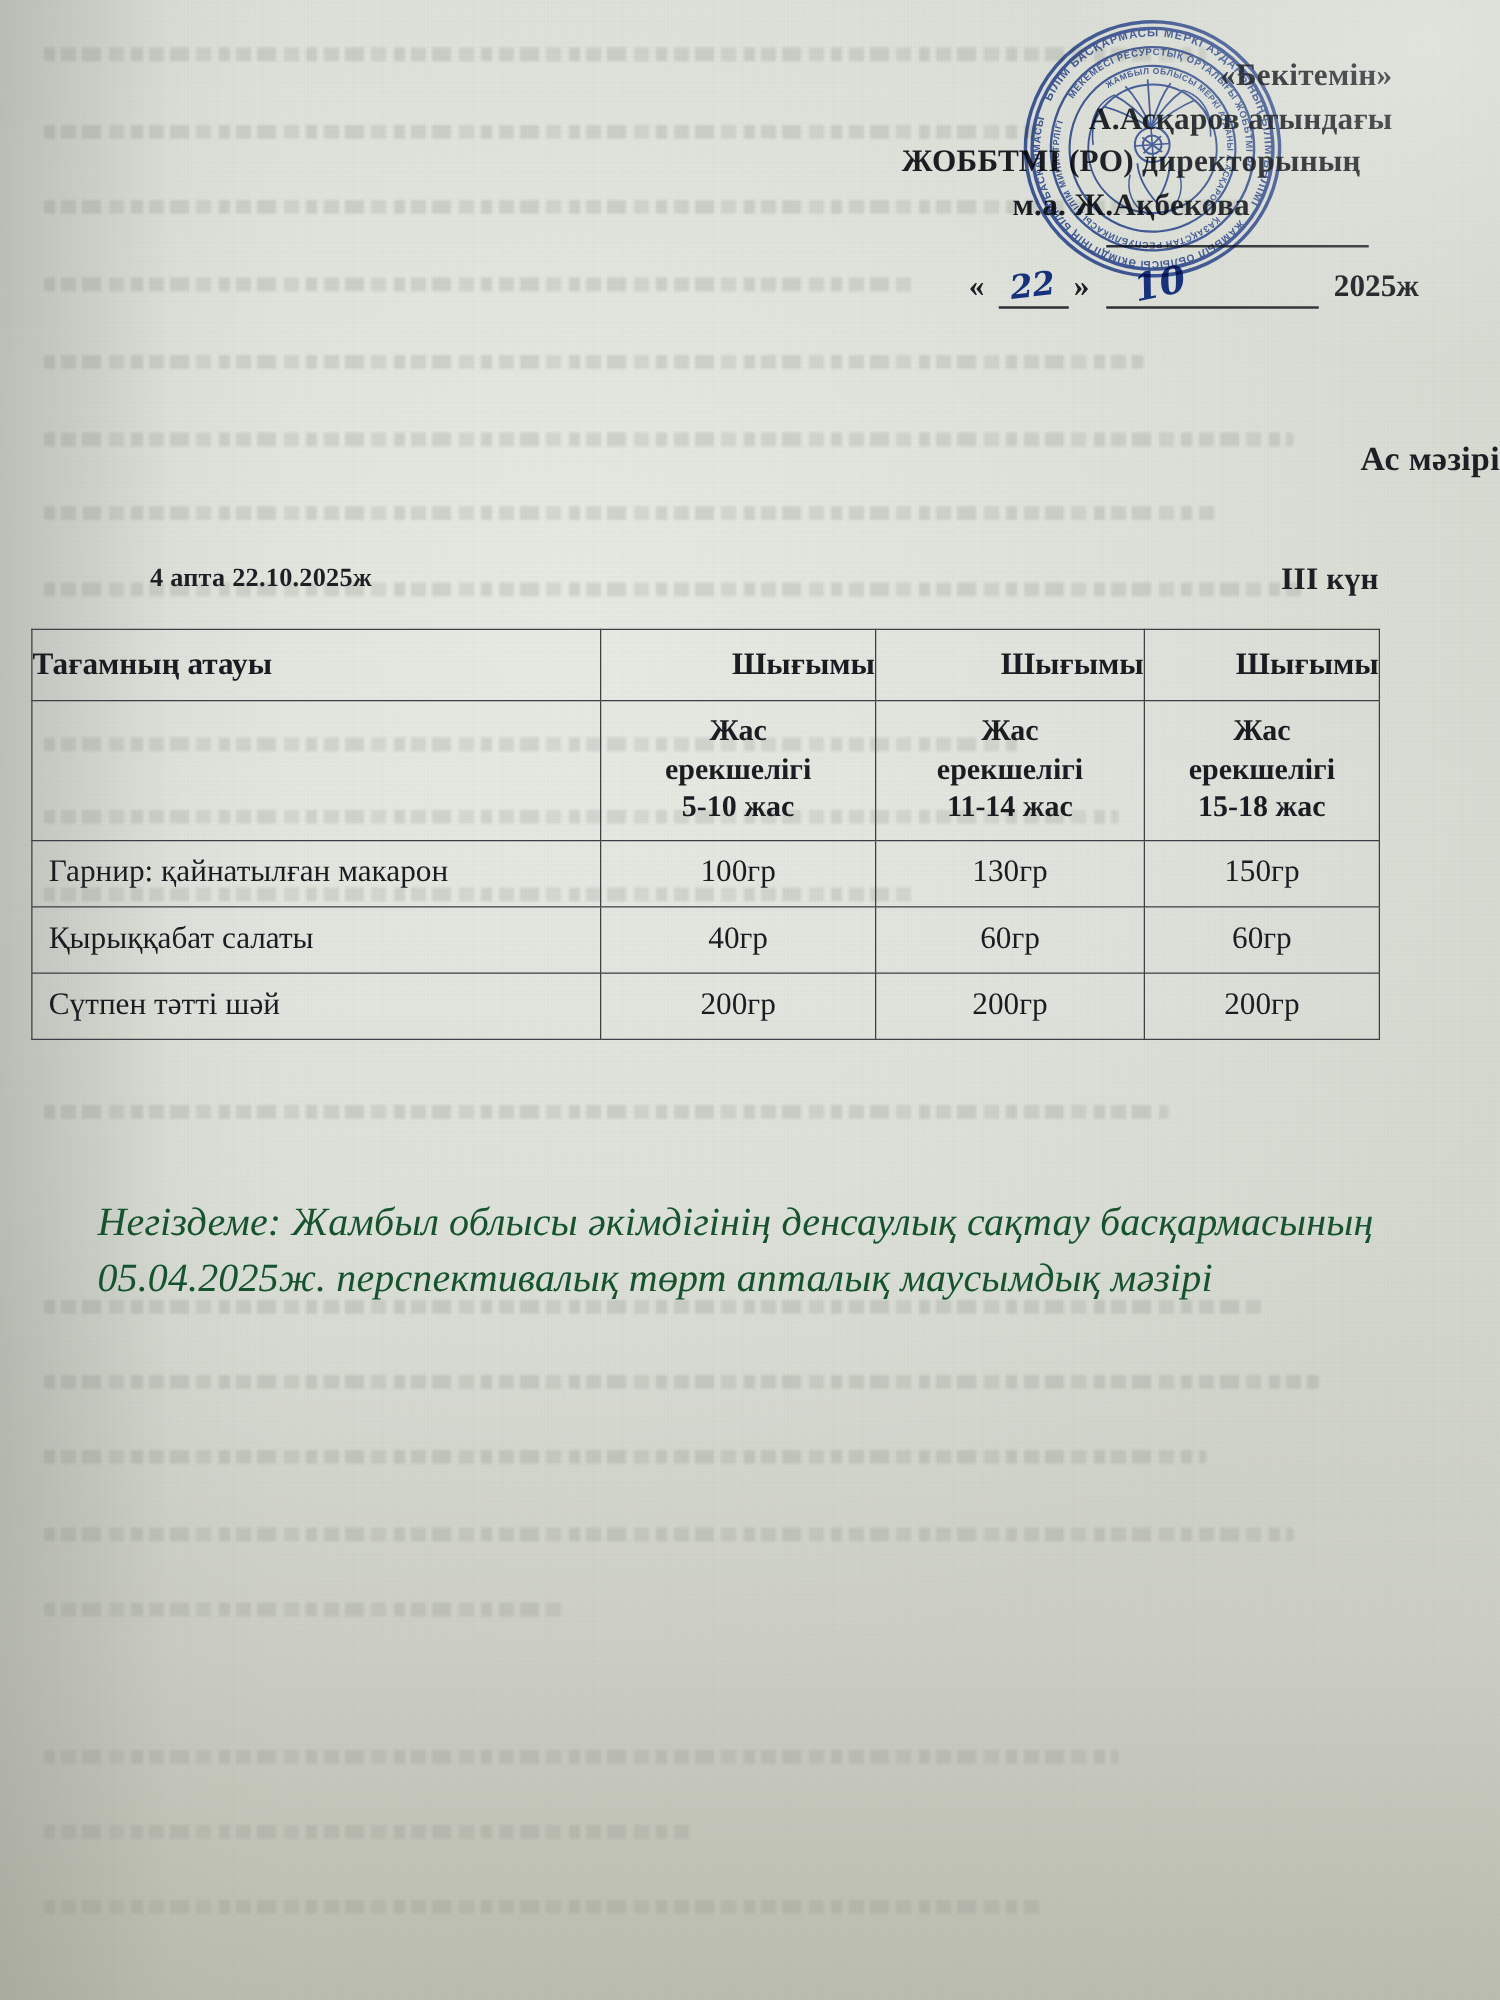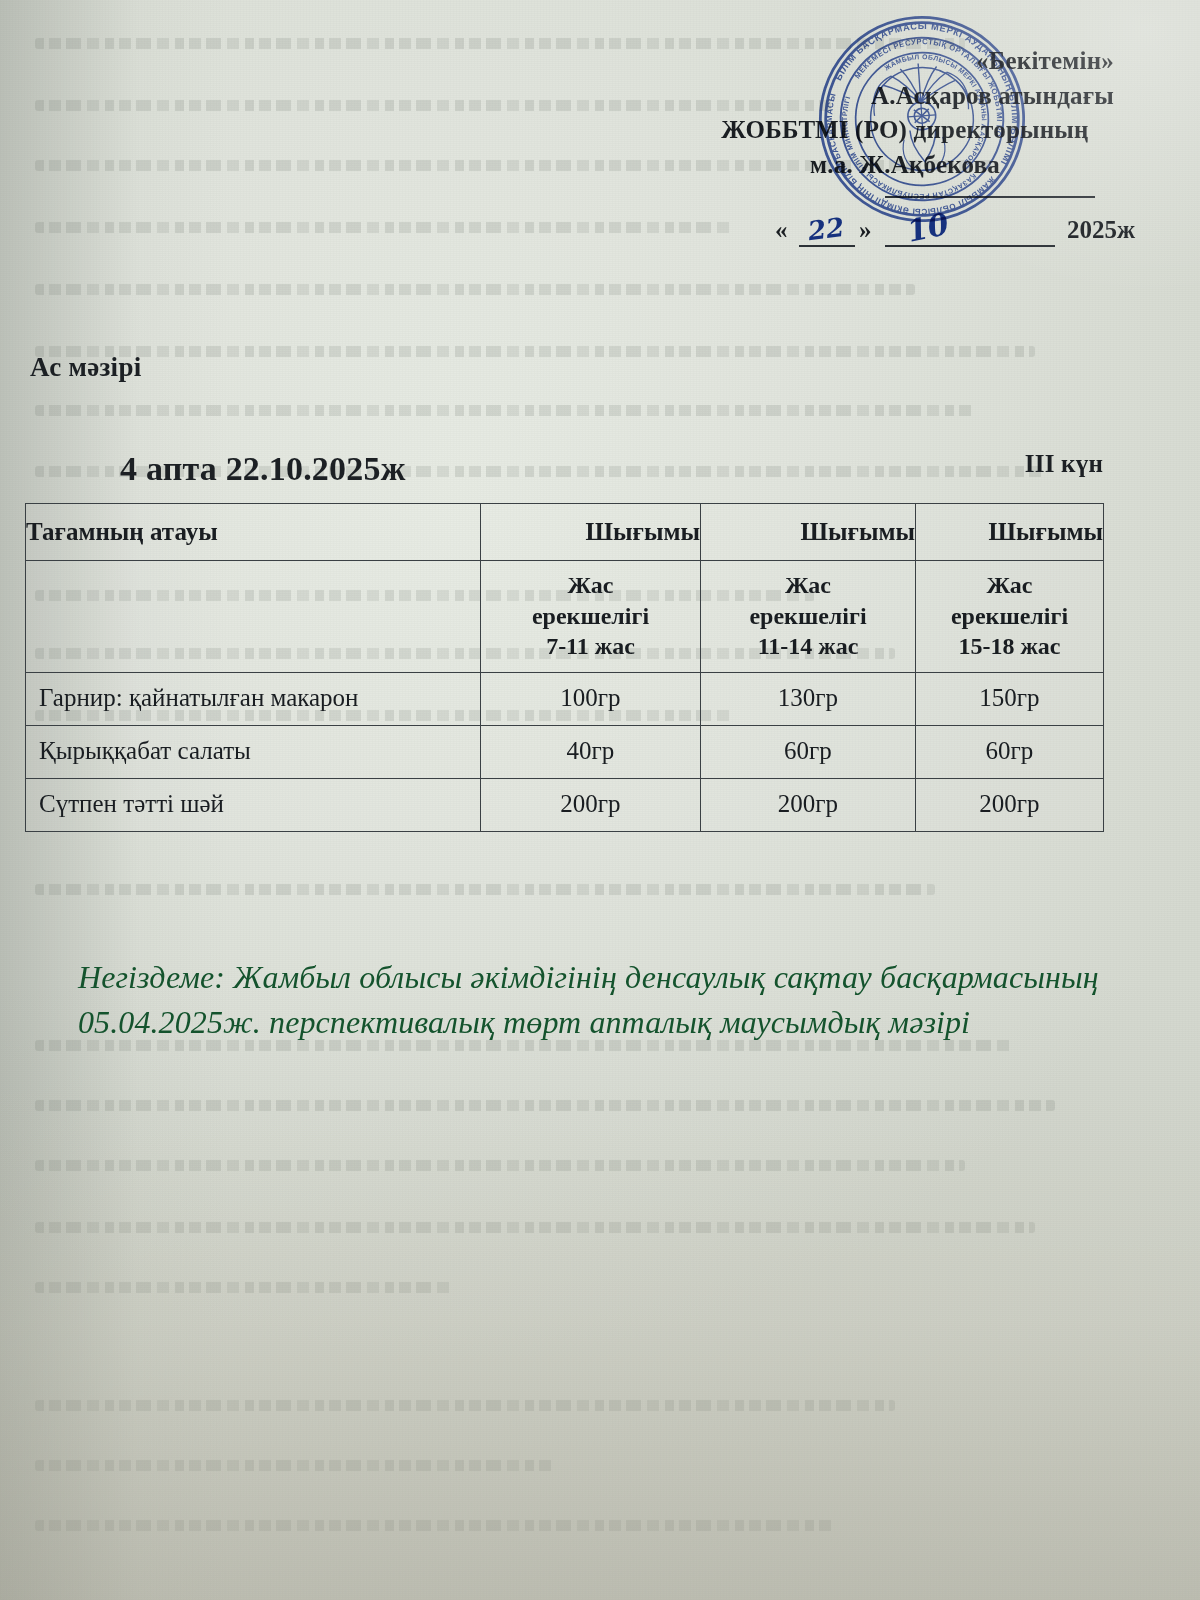--- a/index.html
+++ b/index.html
@@ -147,33 +147,33 @@
     transform: rotate(-4deg);
     pointer-events: none;
     mix-blend-mode: multiply;
   }
 
   
   .doc-title {
     position: absolute;
     left: 0; right: 0;
     top: 352px;
-    text-align: left;
+    text-align: right;
     font-size: 27px;
     font-weight: 700;
     letter-spacing: .3px;
     padding-left: 30px;
   }
 
   
   .meta-left {
     position: absolute;
     left: 120px;
     top: 450px;
-    font-size: 34px;
+    font-size: 21px;
     font-weight: 700;
     letter-spacing: .2px;
     text-align: right;
   }
   .meta-right {
     position: absolute;
     right: 97px;
     top: 450px;
     font-size: 25px;
     font-weight: 700;
@@ -379,21 +379,21 @@
         <th class="th-name">Тағамның атауы</th>
         <th>Шығымы</th>
         <th>Шығымы</th>
         <th>Шығымы</th>
       </tr>
       <tr>
         <td class="age-blank"></td>
         <td class="age-cell">
           <span>Жас</span><br>
           <span>ерекшелігі</span><br>
-          <span>7-11 жас</span>
+          <span>5-10 жас</span>
         </td>
         <td class="age-cell">
           <span>Жас</span><br>
           <span>ерекшелігі</span><br>
           <span>11-14 жас</span>
         </td>
         <td class="age-cell">
           <span>Жас</span><br>
           <span>ерекшелігі</span><br>
           <span>15-18 жас</span>

